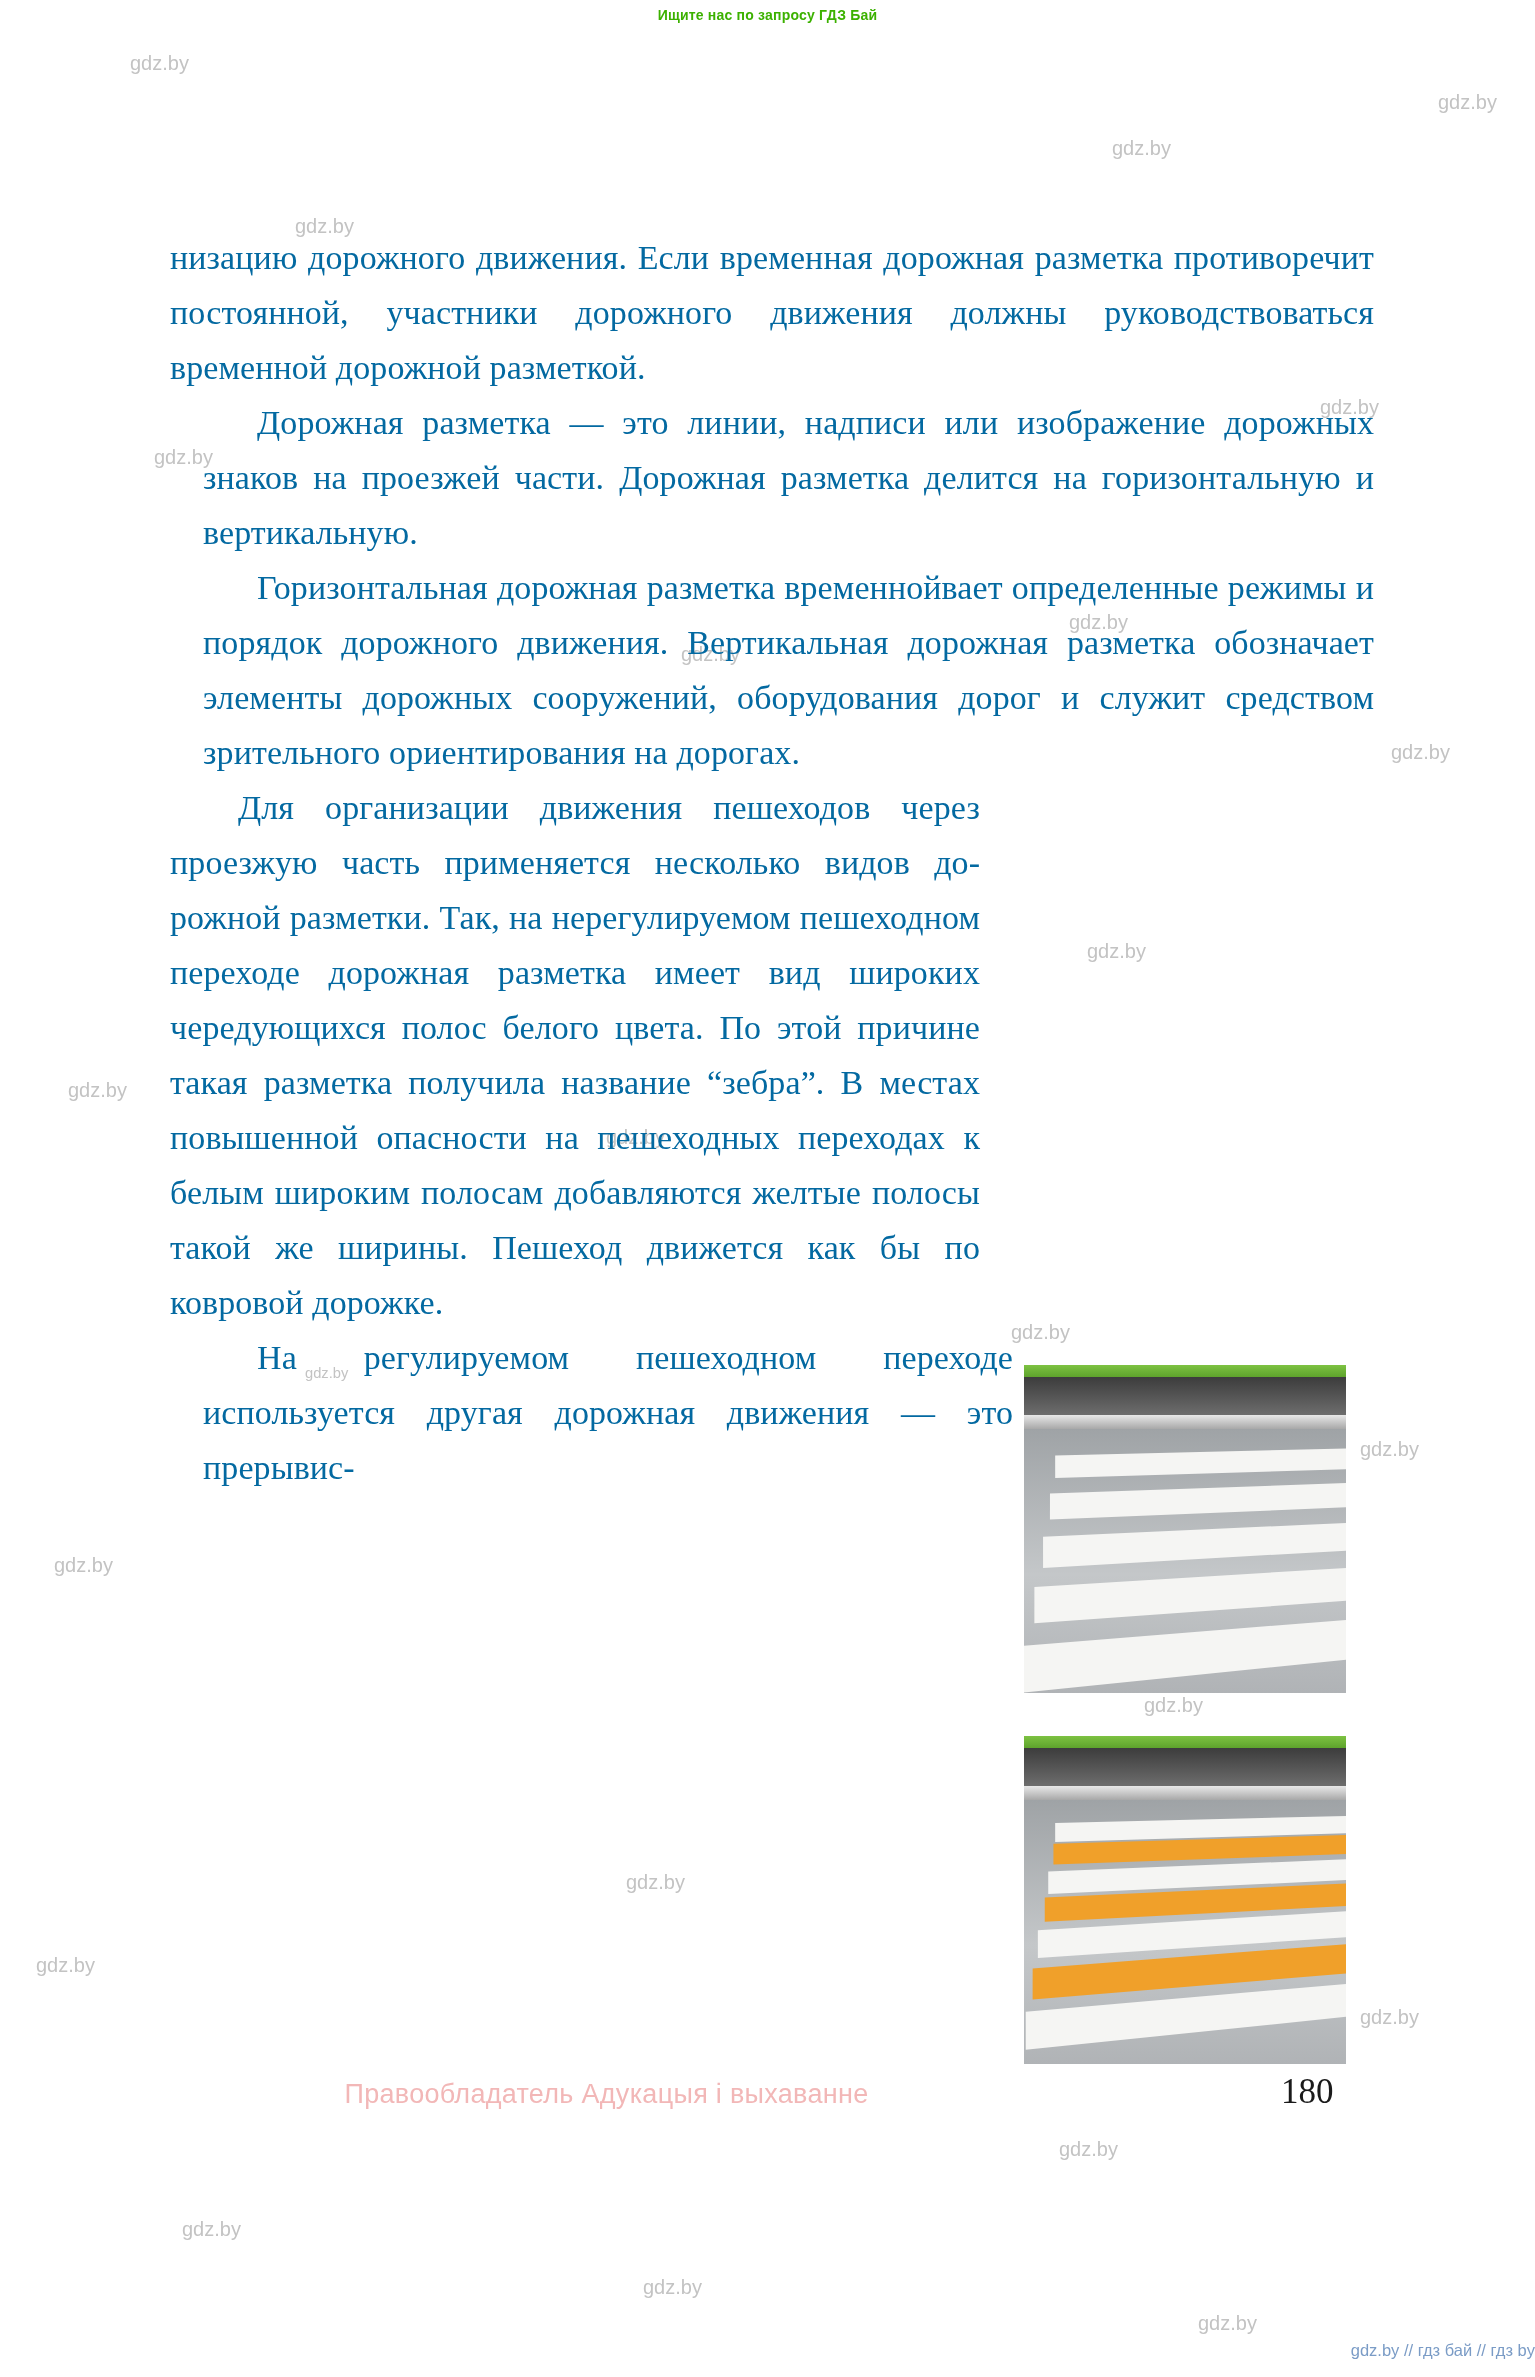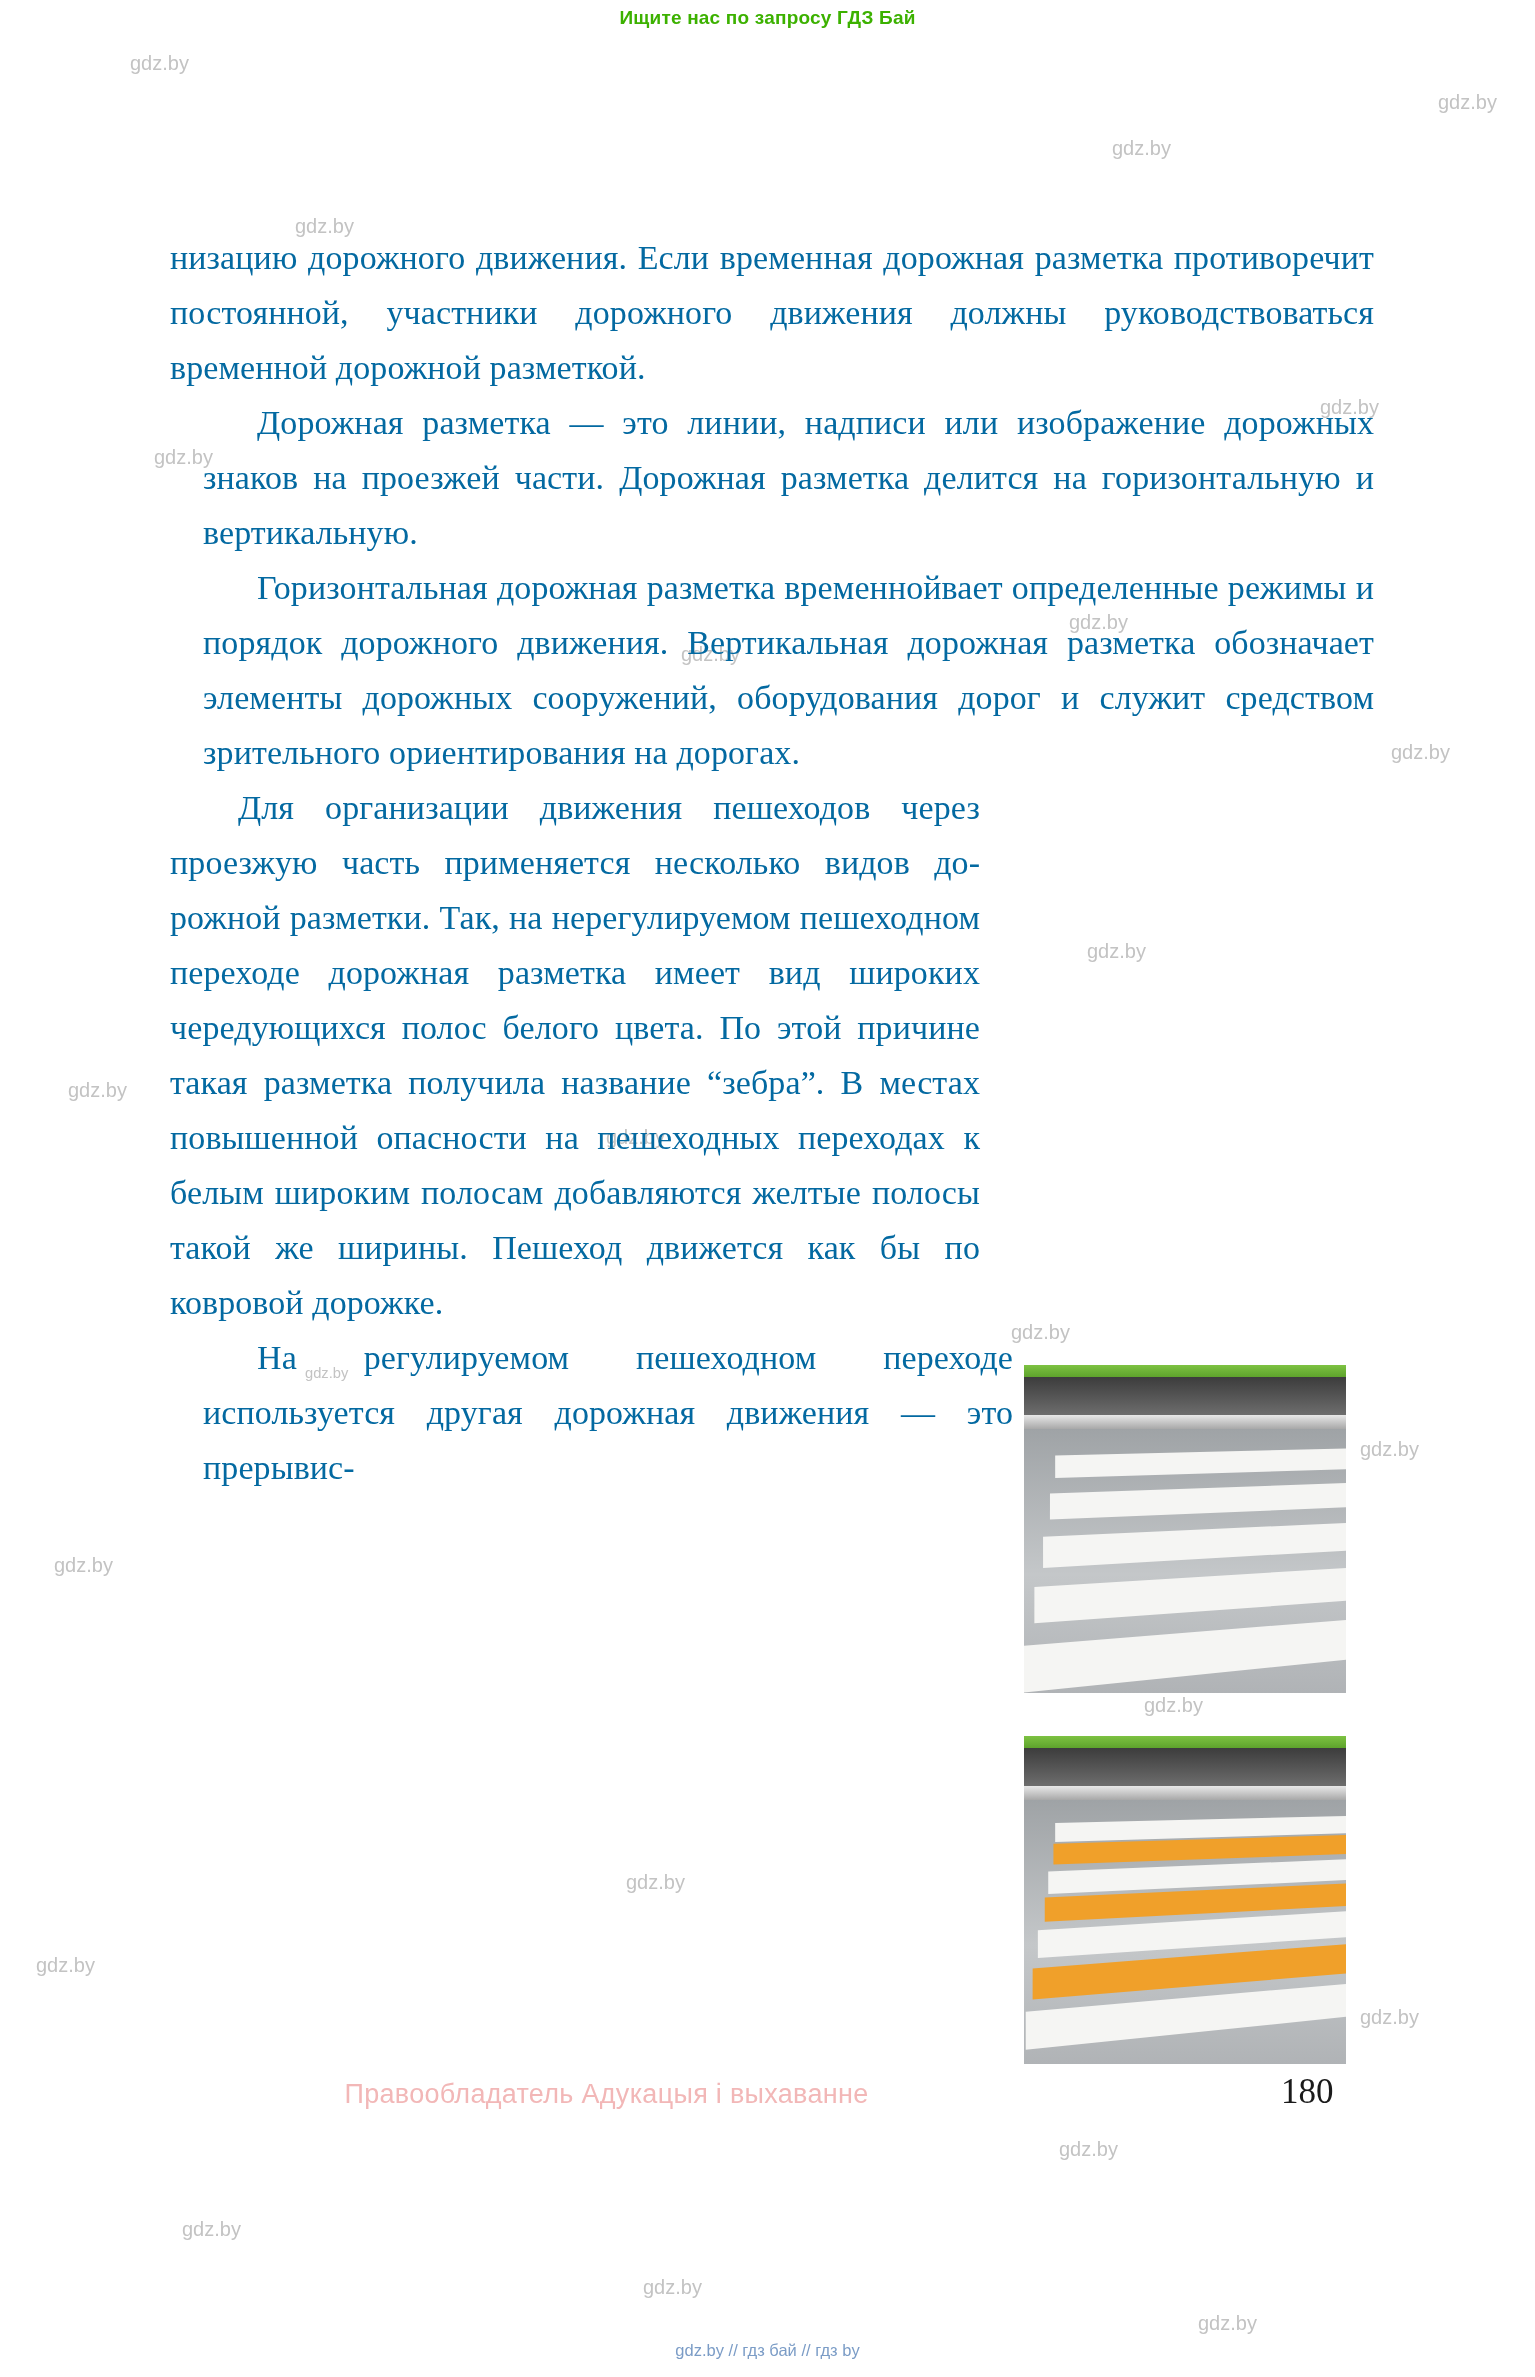--- a/index.html
+++ b/index.html
@@ -16,21 +16,21 @@
   }
 
   
   .top-banner {
     position: absolute;
     top: 7px;
     left: 0;
     width: 100%;
     text-align: center;
     font-family: "Liberation Sans", sans-serif;
-    font-size: 19px;
+    font-size: 14px;
     font-weight: bold;
     color: #3cb100;
     letter-spacing: 0.2px;
   }
 
   
   .wm {
     position: absolute;
     font-family: "Liberation Sans", sans-serif;
     font-size: 20px;
@@ -123,21 +123,21 @@
     left: 1281px;
     font-size: 35px;
     color: #1a1a1a;
     font-family: "Liberation Serif", serif;
   }
   .bottom-links {
     position: absolute;
     top: 2341px;
     left: 0;
     width: 100%;
-    text-align: center;
+    text-align: right;
     font-family: "Liberation Sans", sans-serif;
     font-size: 16.5px;
     color: #7b9cc6;
   }
 </style>
 </head>
 <body>
 
 <div class="top-banner">Ищите нас по запросу ГДЗ Бай</div>
 

